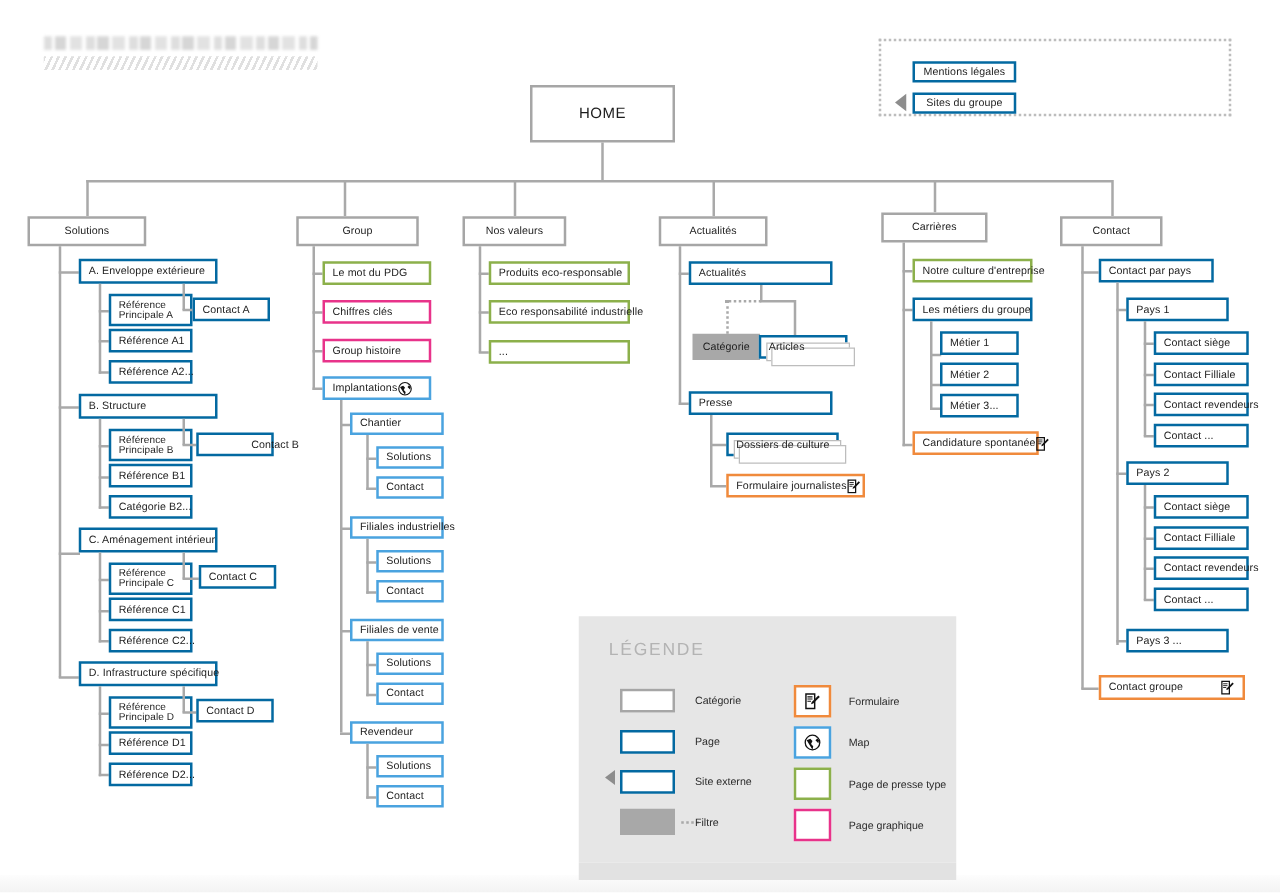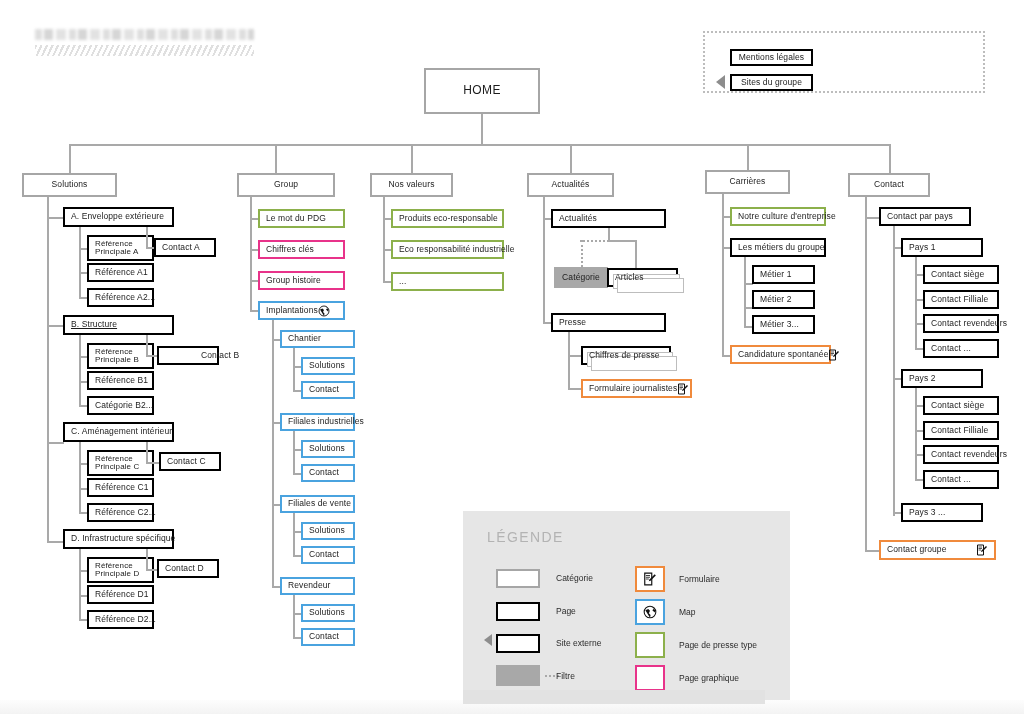--- a/index.html
+++ b/index.html
@@ -49,21 +49,21 @@
     line-height:1.12;
     padding:0 6px;
     white-space:nowrap;
     letter-spacing:.1px;
   }
   .node.center { justify-content:center; }
   .node .lbl { display:block; }
 
   
   .t-cat   { border:2px solid #a6a6a6; }           
-  .t-page  { border:2px solid #000000; }           
+  .t-page  { border:2px solid #0369a1; }           
   .t-green { border:2px solid #8cb04b; }           
   .t-pink  { border:2px solid #e8338a; }           
   .t-blue  { border:2px solid #4aa3df; }           
   .t-form  { border:2px solid #f08a3c; }           
   .t-filter{ background:#a8a8a8; border:none; color:#1c1c1c; }
 
   .home { font-size:12px; letter-spacing:.4px; }
 
   
   .stack::before, .stack::after{
@@ -90,21 +90,21 @@
     border-right:9px solid #8d8d8d;
   }
 
   
   .dotted-box{
     position:absolute; border:2px dotted #bdbdbd; background:#fff;
   }
 
   
   .legend{
-    position:absolute; left:463px; top:511px; width:327px; height:197px;
+    position:absolute; left:463px; top:493px; width:302px; height:197px;
     background:#e6e6e6;
     text-align:center;
   }
   .legend-title{
     position:absolute; left:24px; top:18px;
     font-size:14px; color:#b3b3b3; letter-spacing:1.4px;
   }
   .lg-swatch{
     position:absolute; width:44px; height:19px; background:#fff;
   }
@@ -198,21 +198,21 @@
   <div class="node t-page" style="left:87px; top:288px; width:67px; height:19px;">
     <span class="lbl">Référence A2...</span>
     </div>
   <div class="ln lnv" style="left:146px; top:227px; height:21px;"></div>
   <div class="ln lnh" style="left:146px; top:247px; width:9px;"></div>
   <div class="node t-page" style="left:154px; top:238px; width:62px; height:19px;">
     <span class="lbl">Contact A</span>
     </div>
 
   <div class="ln lnh" style="left:47px; top:325px; width:17px;"></div>
-  <div class="node t-page" style="left:63px; top:315px; width:111px; height:20px;text-decoration:underline;">
+  <div class="node t-page" style="left:63px; top:315px; width:111px; height:20px;">
     <span class="lbl">B. Structure</span>
     </div>
   <div class="ln lnv" style="left:79px; top:335px; height:72px;"></div>
   <div class="ln lnh" style="left:79px; top:356px; width:9px;"></div>
   <div class="ln lnh" style="left:79px; top:381px; width:9px;"></div>
   <div class="ln lnh" style="left:79px; top:405px; width:9px;"></div>
   <div class="node t-page" style="left:87px; top:343px; width:67px; height:26px; line-height:1.05; white-space:pre-line; font-size:8px;">
     <span class="lbl">Référence
 Principale B</span></div>
   <div class="node t-page" style="left:87px; top:371px; width:67px; height:19px;">
@@ -398,21 +398,21 @@
     </div>
 
   <div class="node t-page" style="left:551px; top:313px; width:115px; height:19px;">
     <span class="lbl">Presse</span>
     </div>
   <div class="ln lnv" style="left:568px; top:332px; height:57px;"></div>
   <div class="ln lnh" style="left:568px; top:355px; width:14px;"></div>
   <div class="ln lnh" style="left:568px; top:388px; width:14px;"></div>
 
   <div class="node t-page stack" style="left:581px; top:346px; width:90px; height:19px;">
-    <span class="lbl">Chiffres de presse</span>
+    <span class="lbl">Dossiers de culture</span>
     </div>
 
   <div class="node t-form" style="left:581px; top:379px; width:111px; height:19px; justify-content:space-between;">
     <span class="lbl">Formulaire journalistes</span>
     <span>
       <svg class="icn" width="12" height="12" viewBox="0 0 24 24">
         <path d="M3 2 H15 L15 22 H3 Z" fill="none" stroke="#111" stroke-width="2"></path>
         <path d="M5 6 H12 M5 9 H12 M5 12 H10" stroke="#111" stroke-width="1.4"></path>
         <path d="M20 4 L22 6 L13 15 L10 16 L11 13 Z" fill="#111"></path>
       </svg>

